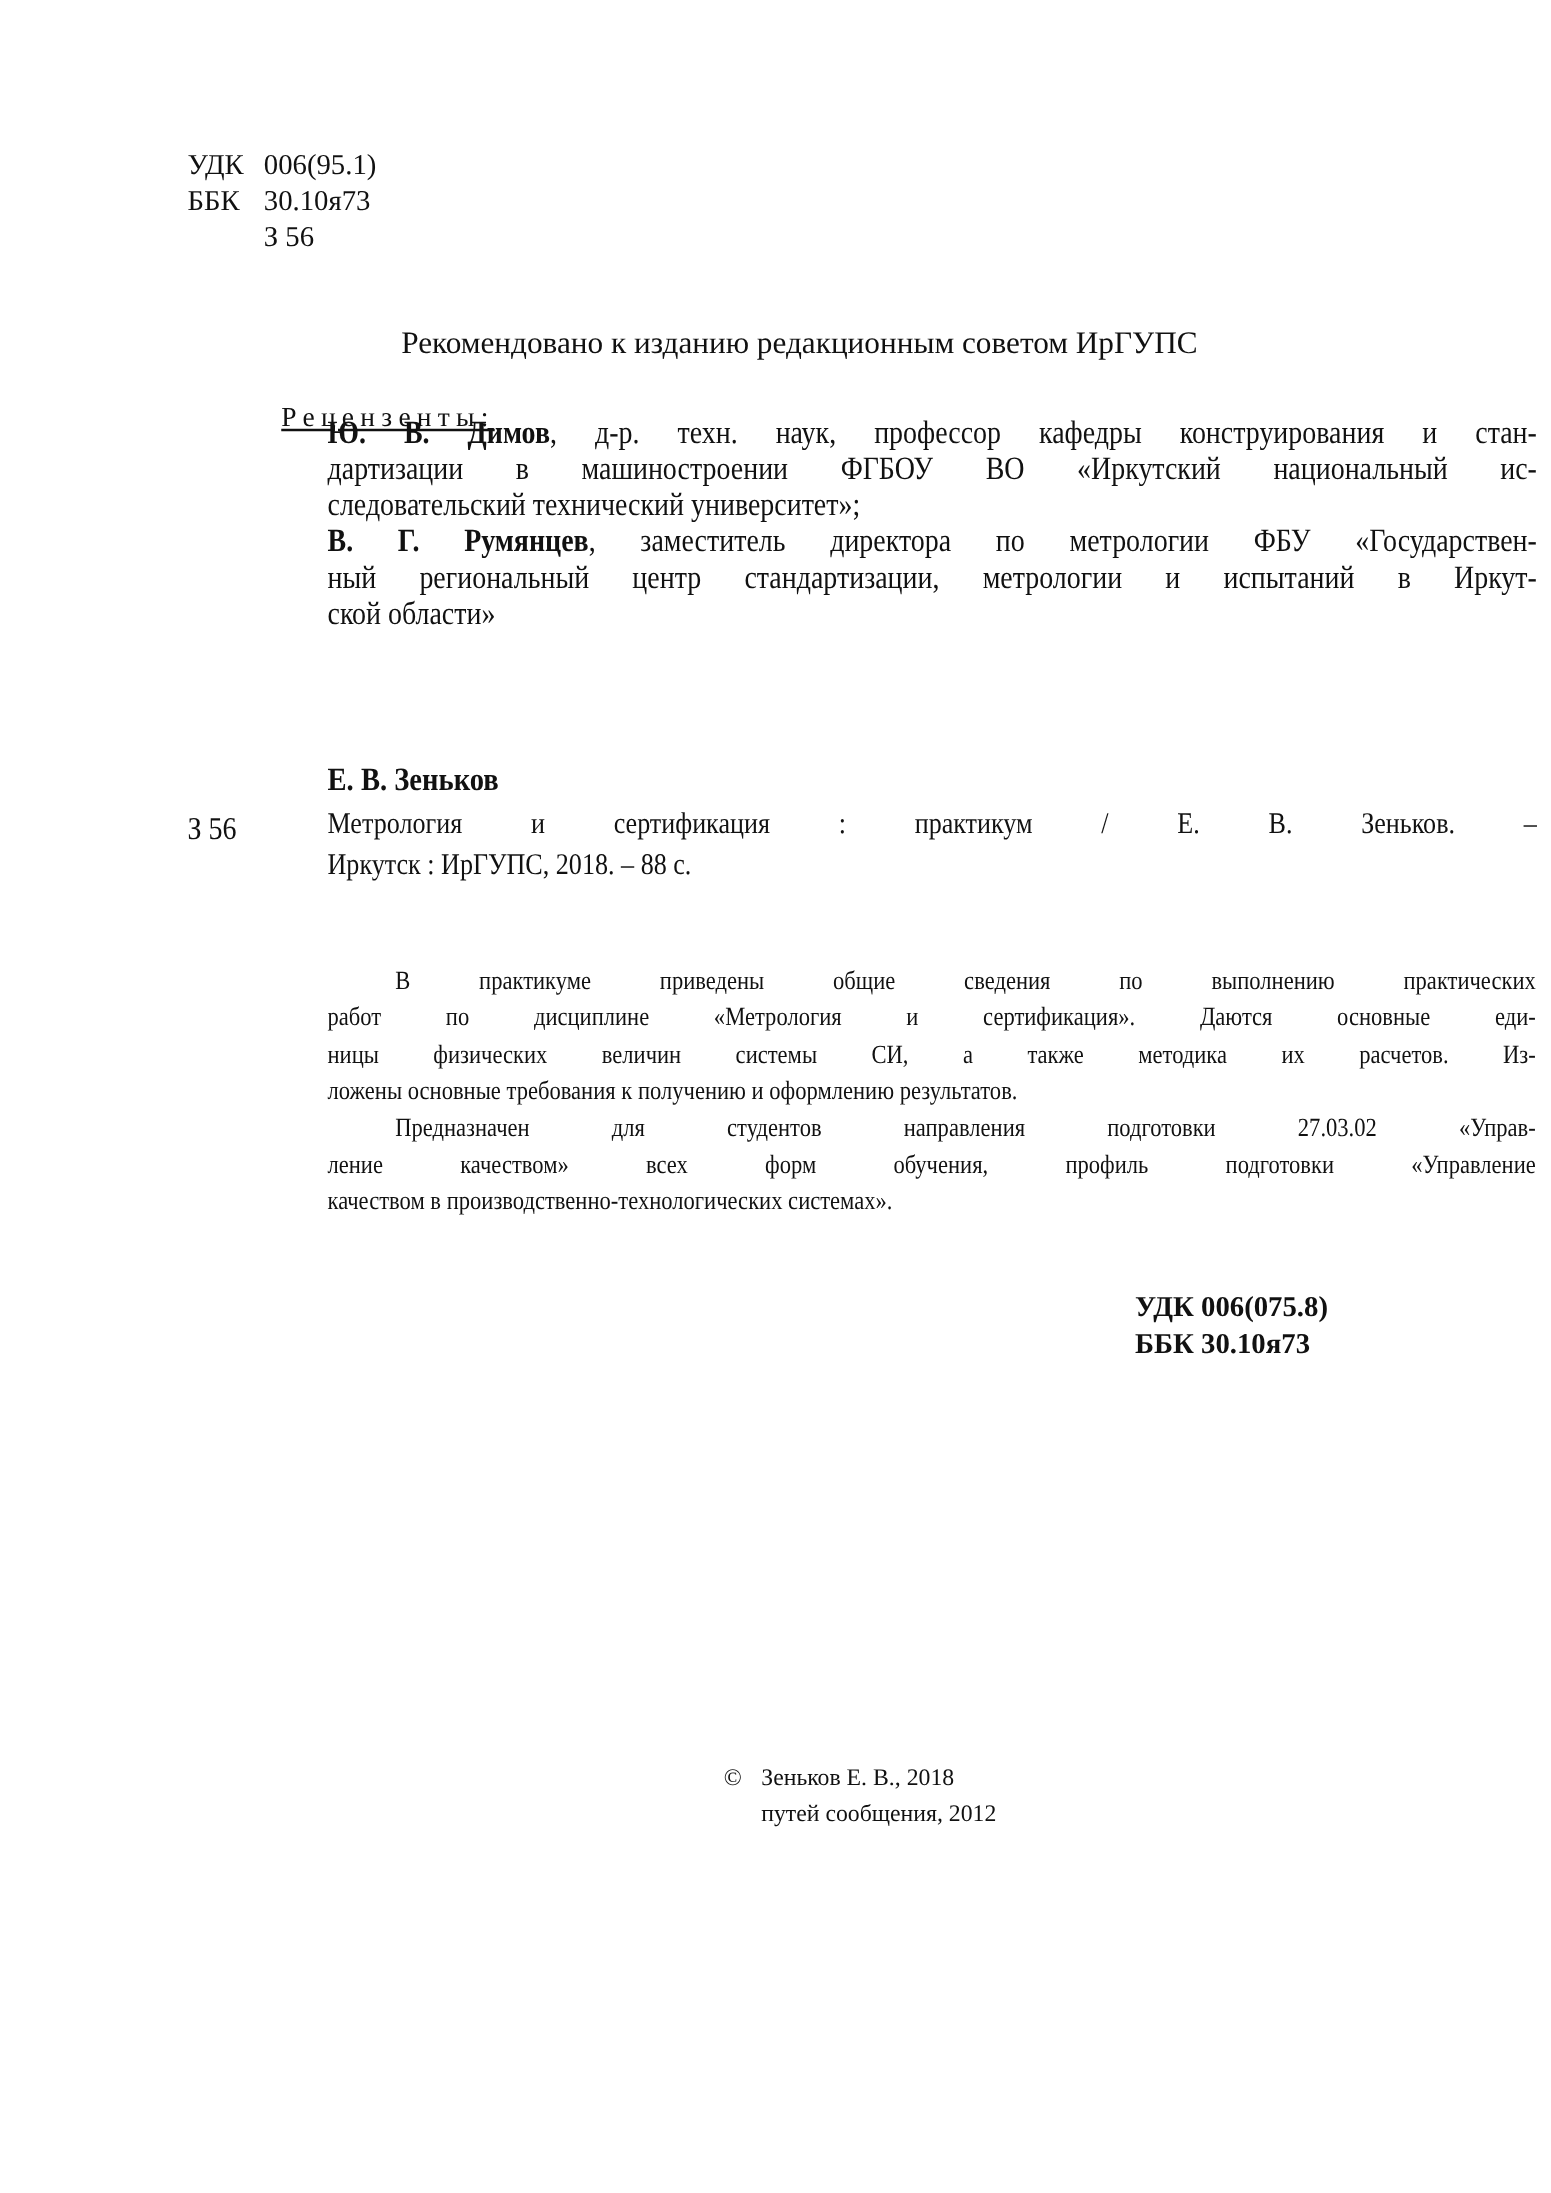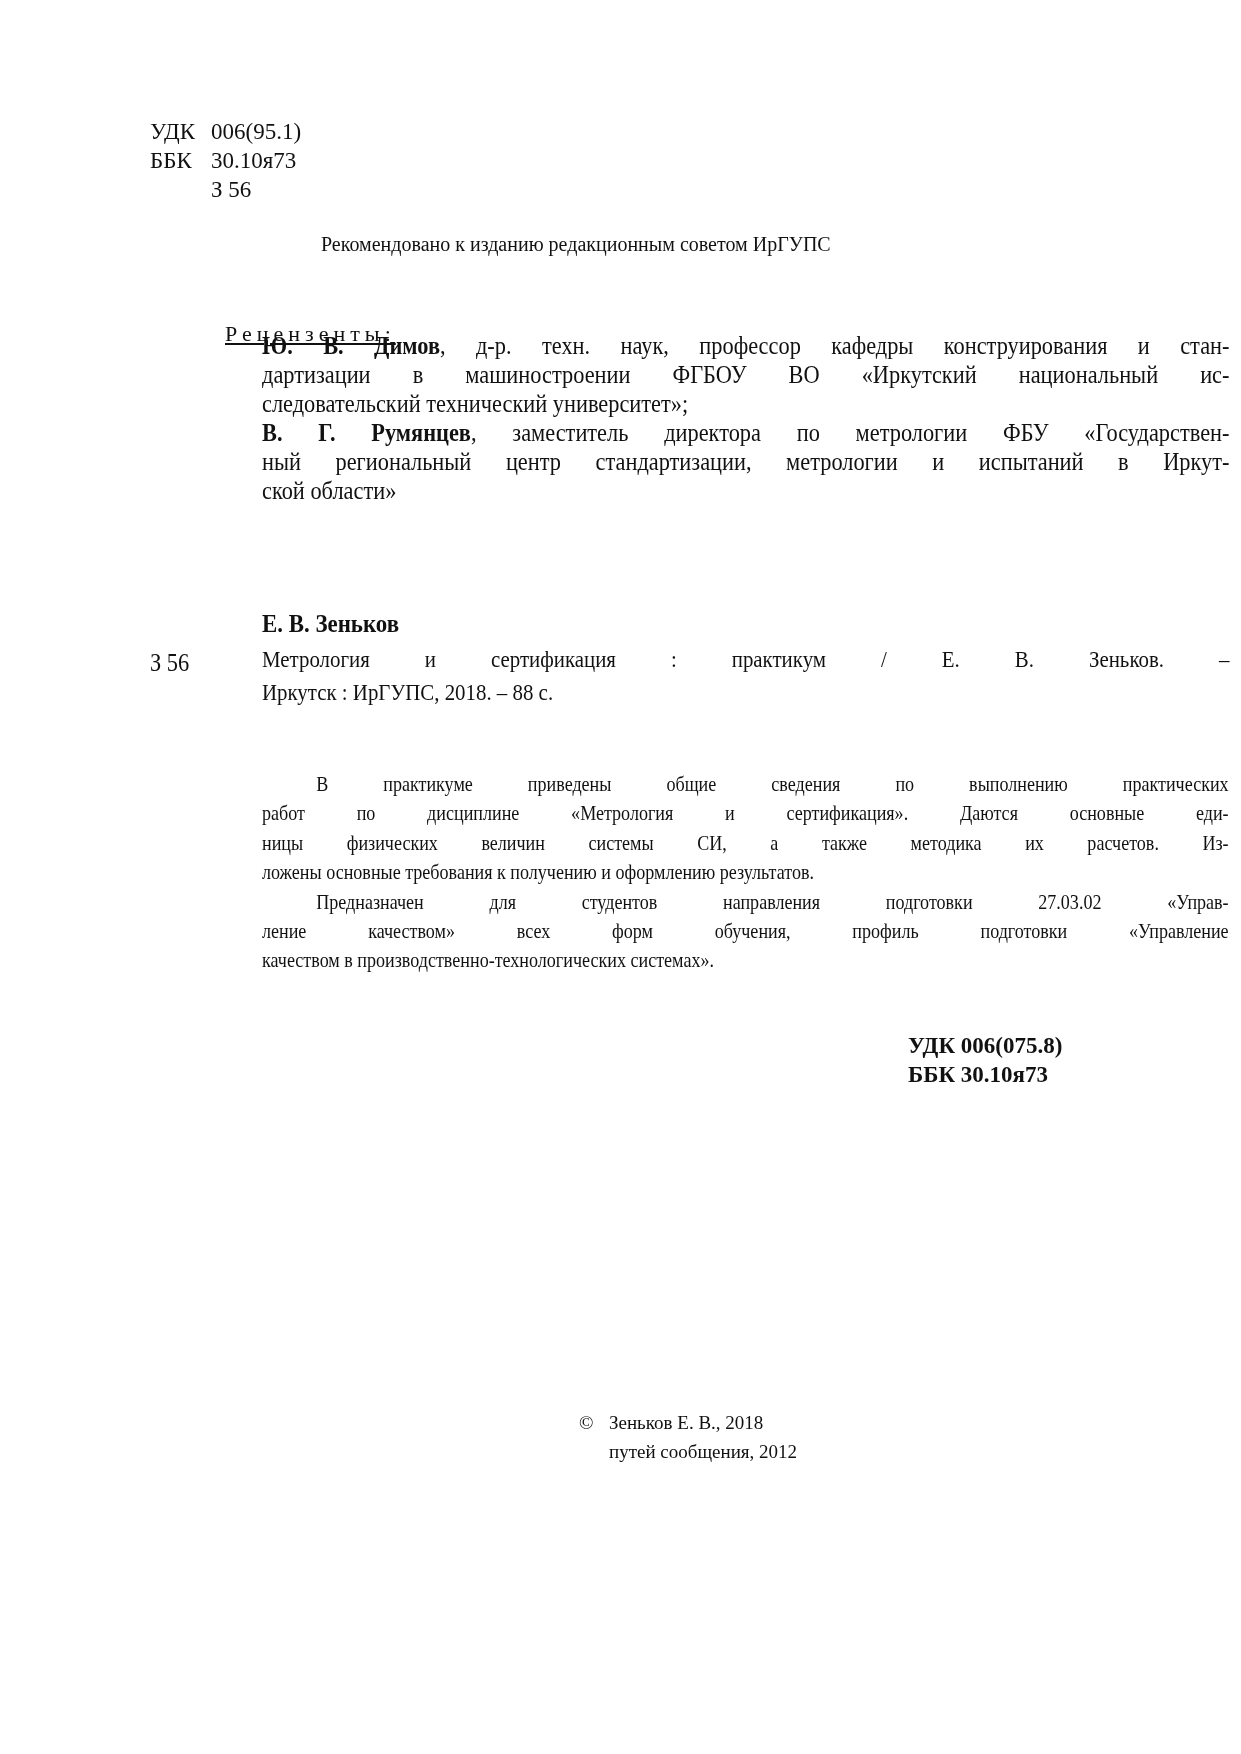--- a/index.html
+++ b/index.html
@@ -2,21 +2,21 @@
 <html><head>
 <meta charset="utf-8">
 <style>
   html, body { margin:0; padding:0; background:#ffffff; }
   body { width:1241px; height:1754px; position:relative; overflow:hidden;
          font-family:"Liberation Serif", serif; color:#111111; }
   .abs { position:absolute; white-space:nowrap; }
   .hdr { font-size:23px; line-height:29px; }
   .hdr .lbl { display:inline-block; width:61px; }
   .hdr .row { height:29px; }
-  .recommend { font-size:20px; }
+  .recommend { font-size:25px;margin-top:28px; }
   .reviewers-label { font-size:22px; letter-spacing:5px;text-decoration:underline; }
   .cond { transform-origin:0 0; transform:scaleX(0.86); }
   .revblock { position:absolute; left:262px; width:967px; font-size:26px; line-height:29px; }
   .revblock .ln { display:block; height:29px; white-space:nowrap; text-align:justify; text-align-last:justify; }
   .revblock .ln.last { text-align-last:left; }
   b { font-weight:bold; }
   .author { font-size:26px; font-weight:bold; }
   .bibcode { font-size:25.5px; }
   .bib { position:absolute; left:262px; width:967px; font-size:24px; line-height:33px; }
   .bib .ln { display:block; white-space:nowrap; text-align:justify; text-align-last:justify; height:33px; }

